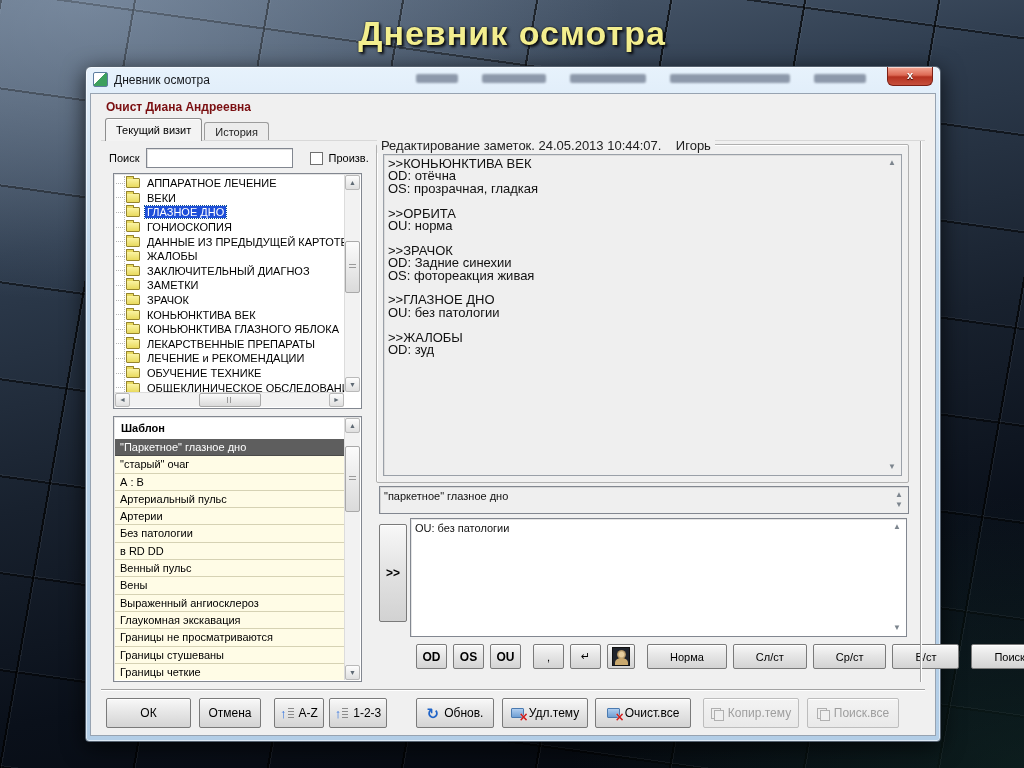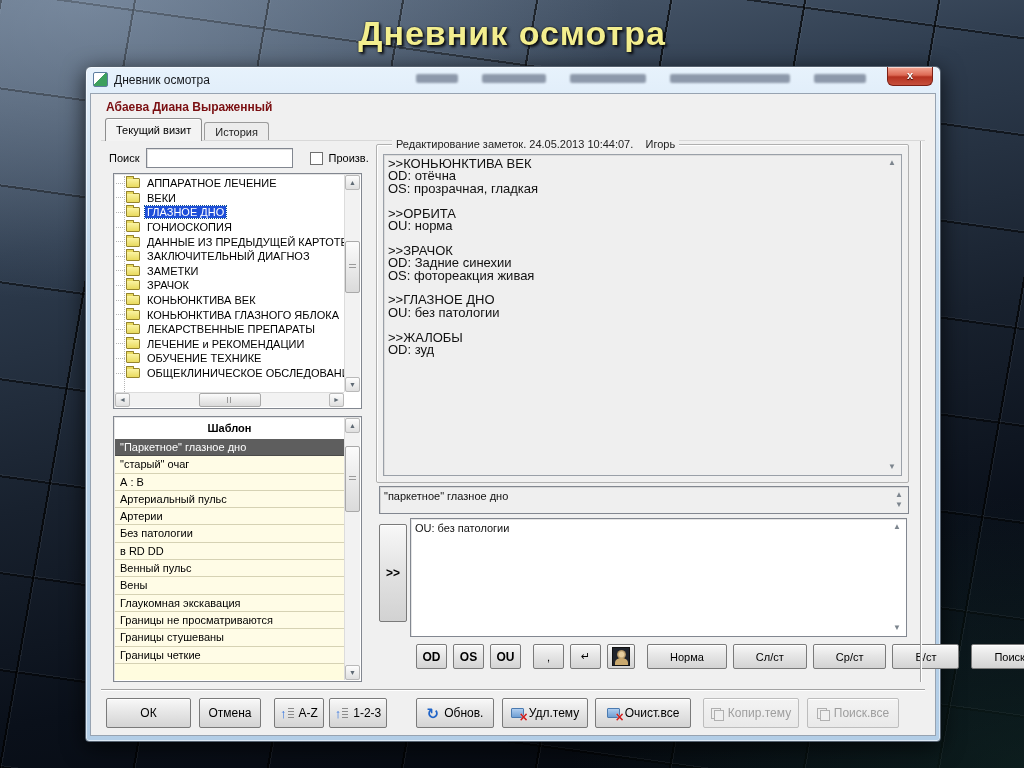--- a/index.html
+++ b/index.html
@@ -90,31 +90,31 @@
     border:1px solid #b9b9b9; border-radius:2px; color:#5f6a74; font-size:7px; text-align:center; line-height:12px; cursor:pointer; }
   .hsb .arr.lt { left:0; } .hsb .arr.rt { right:0; }
   .hthumb { position:absolute; top:0; left:84px; width:62px; height:14px; background:linear-gradient(#fbfbfb,#dadada);
     border:1px solid #a9a9a9; border-radius:2px; cursor:pointer; }
   .hthumb::after { content:""; position:absolute; top:3px; bottom:3px; left:50%; margin-left:-3px; width:6px;
     background:repeating-linear-gradient(to right,#9a9a9a 0 1px, transparent 1px 3px); }
 
   
   .tpl { left:22px; top:322px; width:249px; height:266px; overflow:hidden; }
   .tpl-header { position:absolute; left:1px; top:1px; right:17px; height:23px; background:#fff;
-    border-bottom:1px solid #8a8a8a; font-size:11px; font-weight:bold; padding:4px 6px;text-align:center; }
+    border-bottom:1px solid #8a8a8a; font-size:11px; font-weight:bold; padding:4px 6px; }
   .tpl-rows { position:absolute; left:1px; top:22px; right:17px; bottom:1px; background:#fffcdf; overflow:hidden; }
   .prow { height:17.3px; font-size:11px; padding:2px 5px 0; border-bottom:1px solid #d6d2b4;
     background:#fffce6; white-space:nowrap; overflow:hidden; cursor:pointer; }
   .prow.sel { background:#5e5e5e; color:#fff; border-bottom-color:#4a4a4a; }
 
   
   .group { position:absolute; left:285px; top:50px; width:533px; height:339px;
     border:1px solid #b0b0b0; border-radius:2px; box-shadow:inset 1px 1px 0 #fff; }
-  .legend { position:absolute; top:-7px; left:15px; background:#f0f0f0; padding:0 4px;
-    font-size:11px; white-space:pre; color:#222; }
+  .legend { position:absolute; top:-7px; left:0; background:#f0f0f0; padding:0 4px;
+    font-size:13px; white-space:pre; color:#222; }
   .notes-area { position:absolute; left:6px; top:9px; right:6px; bottom:6px; background:#efefef;
     border:1px solid #9aa0a8; box-shadow:inset 1px 1px 0 rgba(0,0,0,.08); }
   .notes-text { position:absolute; left:4px; top:3px; right:20px; bottom:3px; font-size:13px;
     line-height:12.4px; white-space:pre-wrap; overflow:hidden; color:#111; }
   .mini-arrows .ar { position:absolute; right:3px; width:12px; height:10px; color:#7c858e; font-size:8px;
     line-height:10px; text-align:center; cursor:pointer; }
   .mini-arrows .ar.up { top:3px; } .mini-arrows .ar.dn { bottom:3px; }
 
   
   .phrase { left:288px; top:392px; width:530px; height:28px; background:#efefef; }
@@ -182,21 +182,21 @@
         <span style="width:42px"></span>
           <span style="width:64px"></span>
           <span style="width:76px"></span>
         <span style="width:120px"></span>
           <span style="width:52px"></span>
       </span>
       <div class="close-btn">x</div>
     </div>
 
     <div class="client">
-      <div class="patient">Абаева Диана Выраженный</div>
+      <div class="patient">Очист Диана Андреевна</div>
 
       <div class="tabs">
         <div class="tab active">Текущий визит</div>
         <div class="tab inactive">История</div>
       </div>
       <div class="tabline"></div>
 
       <div class="search-row">
         <span class="search-label">Поиск</span>
         <input class="search-input" type="text" value="" style="">
@@ -223,20 +223,25 @@
             </div>
           <div class="trow">
               <span class="conn"></span>
               <span class="folder"></span>
               <span class="tlabel">ГОНИОСКОПИЯ</span>
             </div>
           <div class="trow">
               <span class="conn"></span>
               <span class="folder"></span>
               <span class="tlabel">ДАННЫЕ ИЗ ПРЕДЫДУЩЕЙ КАРТОТЕ</span>
+            </div>
+          <div class="trow">
+              <span class="conn"></span>
+              <span class="folder"></span>
+              <span class="tlabel">ЖАЛОБЫ</span>
             </div>
           <div class="trow">
               <span class="conn"></span>
               <span class="folder"></span>
               <span class="tlabel">ЗАКЛЮЧИТЕЛЬНЫЙ ДИАГНОЗ</span>
             </div>
           <div class="trow">
               <span class="conn"></span>
               <span class="folder"></span>
               <span class="tlabel">ЗАМЕТКИ</span>
@@ -294,20 +299,21 @@
         <div class="tpl-rows">
           <div class="prow sel">"Паркетное" глазное дно</div>
           <div class="prow">"старый" очаг</div>
           <div class="prow">А : В</div>
           <div class="prow">Артериальный пульс</div>
           <div class="prow">Артерии</div>
           <div class="prow">Без патологии</div>
           <div class="prow">в RD DD</div>
           <div class="prow">Венный пульс</div>
           <div class="prow">Вены</div>
+          <div class="prow">Выраженный ангиосклероз</div>
           <div class="prow">Глаукомная экскавация</div>
           <div class="prow">Границы не просматриваются</div>
           <div class="prow">Границы стушеваны</div>
           <div class="prow">Границы четкие</div>
         </div>
         <div class="vsb">
           <div class="arr up">▲</div>
           <div class="thumb" style="top:28px; height:66px;"></div>
           <div class="arr dn">▼</div>
         </div>

